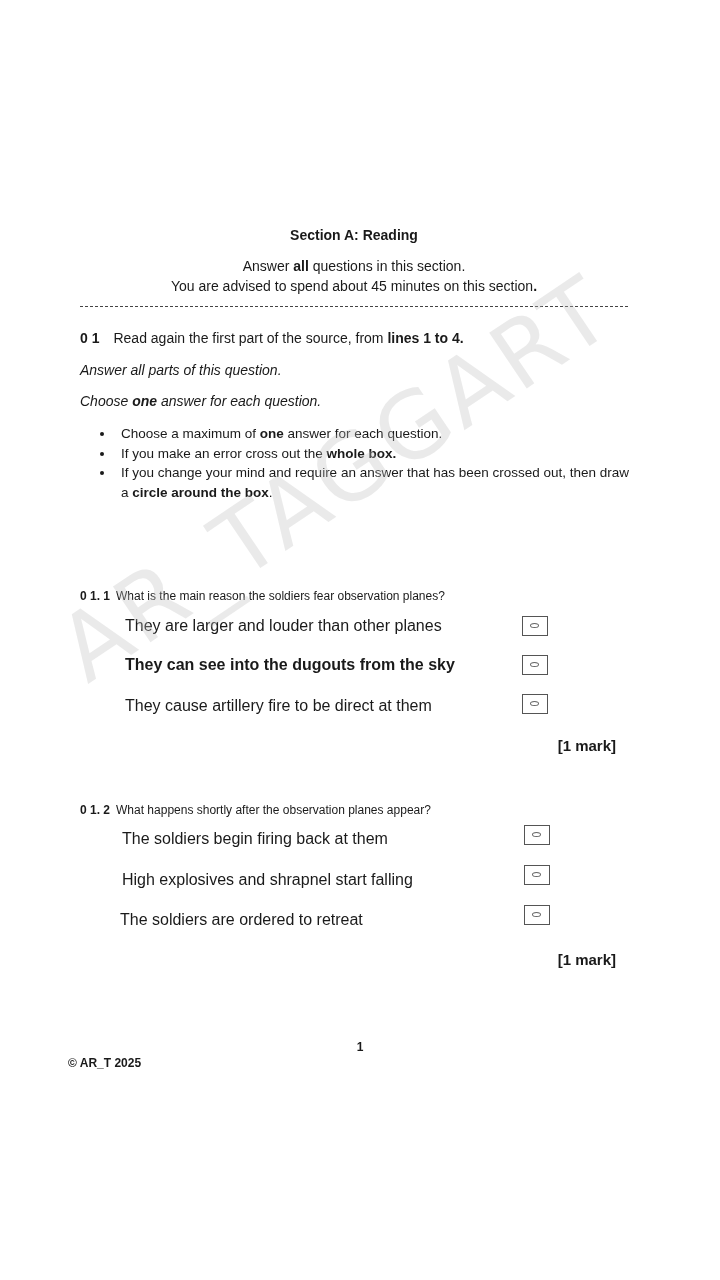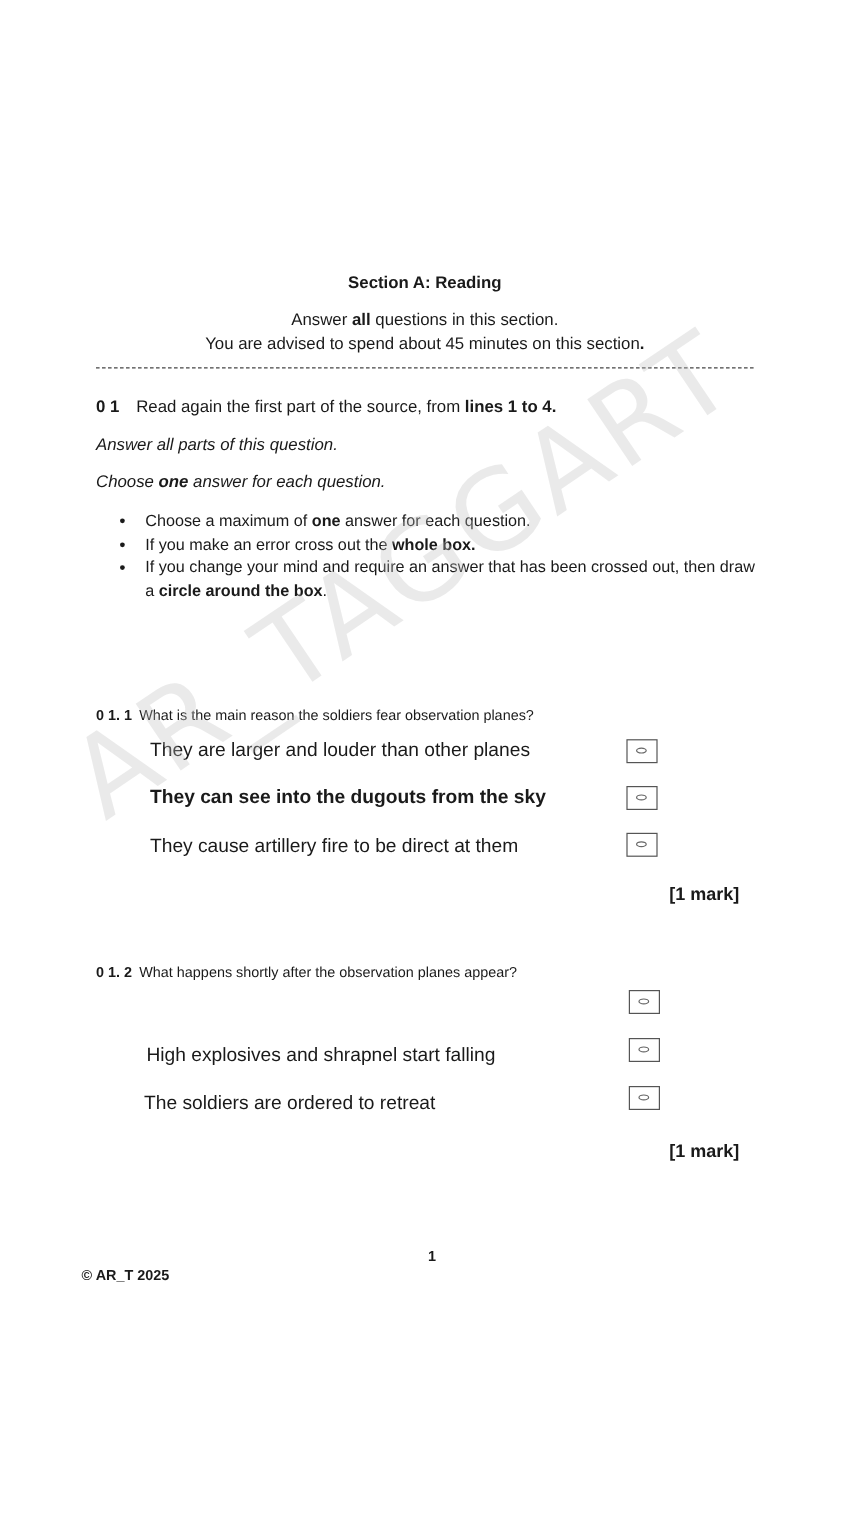--- a/index.html
+++ b/index.html
@@ -164,20 +164,21 @@
   <div class="answer-box" style="top:694px; left:522px;">
       <span class="circle"></span>
     </div>
 
   <div class="abs marks marks-1">[1 mark]</div>
 
   <div class="abs sub-q sub-q-2">
     <span class="q-num">0 1. 2</span><span class="gap"></span><span>What happens shortly after the observation planes appear?</span>
   </div>
 
+  <div class="abs option-text" style="top:830px; left:122px;">The soldiers begin firing back at them</div>
   <div class="answer-box" style="top:825px; left:524px;">
       <span class="circle"></span>
     </div>
 
   <div class="abs option-text" style="top:871px; left:122px;">High explosives and shrapnel start falling</div>
   <div class="answer-box" style="top:865px; left:524px;">
       <span class="circle"></span>
     </div>
 
   <div class="abs option-text" style="top:911px; left:120px;">The soldiers are ordered to retreat</div>

